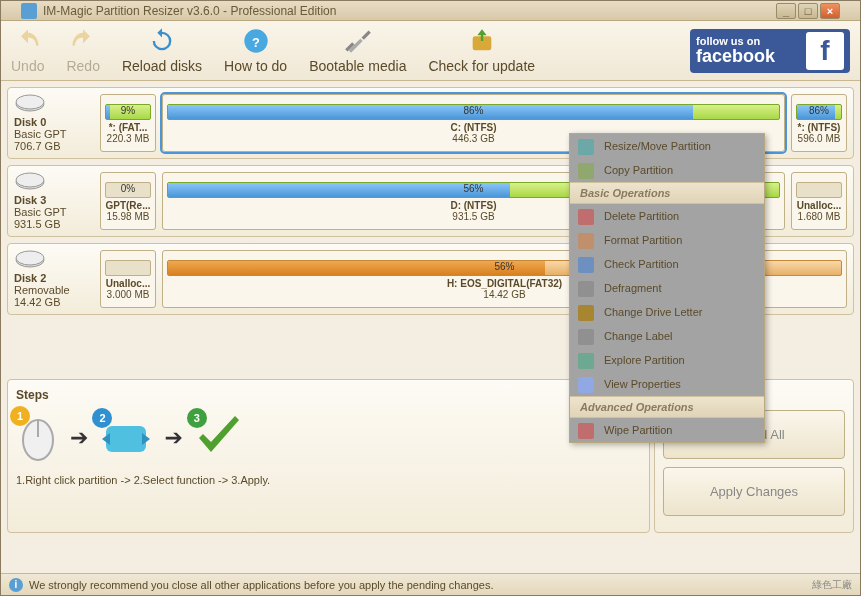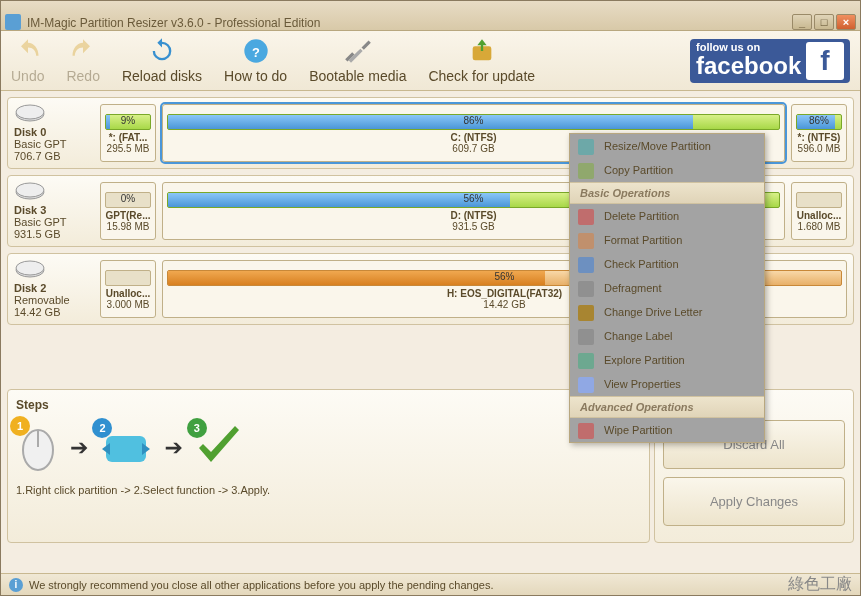--- a/index.html
+++ b/index.html
@@ -1,30 +1,30 @@
 <!DOCTYPE html>
 <html><head>
 <meta charset="utf-8">
 <style>
 *{box-sizing:border-box;margin:0;padding:0;font-family:Tahoma,Arial,sans-serif;font-size:11px}
 body{background:#f4ede1;width:861px;height:596px;overflow:hidden;position:relative;border:1px solid #8a7a5f}
-.titlebar{height:30px;background:linear-gradient(#e8dcc5,#d8c9a8);display:flex;align-items:flex-end;padding:0 4px;border-bottom:1px solid #b8a77f}
+.titlebar{height:20px;background:linear-gradient(#e8dcc5,#d8c9a8);display:flex;align-items:center;padding:0 20px;border-bottom:1px solid #b8a77f}
 .titlebar .icon{width:16px;height:16px;background:#5a9fd4;border-radius:2px;margin-right:6px}
 .titlebar .title{color:#6a5a3a;font-size:12px;flex:1}
 .winbtns{display:flex;gap:2px}
 .winbtn{width:20px;height:16px;background:linear-gradient(#e0d4b8,#c8b890);border:1px solid #9a8a68;border-radius:2px;display:flex;align-items:center;justify-content:center;color:#5a4a2a;font-weight:bold;cursor:pointer}
 .winbtn.close{background:linear-gradient(#f09060,#d06030);color:#fff}
 .toolbar{height:60px;background:linear-gradient(#faf5ea,#f0e8d5);border-bottom:1px solid #c8b890;display:flex;align-items:center;padding:0 10px;gap:22px}
 .tbtn{display:flex;flex-direction:column;align-items:center;gap:3px;cursor:pointer;color:#5a4a2a}
 .tbtn svg{width:28px;height:28px}
 .tbtn.disabled{opacity:.4}
 .tbtn .lbl{font-size:14px}
 .fbbox{margin-left:auto;width:160px;height:44px;background:#3b5998;border-radius:4px;display:flex;align-items:center;justify-content:space-between;color:#fff;padding:0 6px;font-weight:bold}
 .fbbox .ftxt{font-size:11px;line-height:1.1}
-.fbbox .flogo{font-size:24px}
+.fbbox .flogo{font-size:18px}
 .fbsq{width:38px;height:38px;background:#fff;border-radius:3px;display:flex;align-items:center;justify-content:center;color:#3b5998;font-size:28px;font-weight:bold}
 .content{padding:6px;background:#f4ede1}
 .diskrow{background:linear-gradient(#fdfbf5,#f3ecda);border:1px solid #d0c2a0;border-radius:4px;padding:6px;margin-bottom:6px;display:flex;gap:6px;align-items:stretch}
 .diskinfo{width:80px;text-align:left;color:#5a4a2a}
 .diskinfo svg{width:32px;height:20px}
 .diskinfo .dn{font-weight:bold}
 .part{border:1px solid #c0b088;border-radius:3px;background:#faf6eb;padding:2px 0;text-align:center;color:#5a4a2a;display:flex;flex-direction:column;justify-content:center}
 .part.small{width:56px}
 .part.large{flex:1}
 .part .bar{height:16px;border-radius:2px;margin:2px 4px;position:relative;overflow:hidden}
@@ -41,21 +41,21 @@
 .panel h3{font-size:12px;font-weight:bold;color:#5a4a2a;margin-bottom:8px}
 .steps-img{display:flex;align-items:center;gap:10px;margin:10px 0}
 .step-ico{position:relative}
 .badge{position:absolute;top:-6px;left:-6px;width:20px;height:20px;border-radius:50%;color:#fff;font-weight:bold;display:flex;align-items:center;justify-content:center;font-size:11px}
 .b1{background:#f0b020}.b2{background:#3090d0}.b3{background:#40a040}
 .arrow{font-size:22px;color:#333}
 .steps-txt{font-size:11px;color:#5a4a2a}
 .bigbtn{border:1px solid #c0b088;border-radius:4px;background:linear-gradient(#faf6eb,#ede4cc);padding:16px 20px;color:#888;font-size:13px;text-align:center;margin:8px 0}
 .statusbar{position:absolute;bottom:0;left:0;right:0;height:22px;background:linear-gradient(#f0e8d5,#e4d8bc);border-top:1px solid #c8b890;display:flex;align-items:center;padding:0 8px;color:#5a4a2a}
 .statusbar .info-ico{width:14px;height:14px;border-radius:50%;background:#5a9fd4;color:#fff;display:flex;align-items:center;justify-content:center;font-weight:bold;margin-right:6px;font-size:10px}
-.brand{margin-left:auto;font-size:16px;color:#888}
+.brand{margin-left:auto;font-size:10px;color:#888}
 .ctxmenu{position:absolute;top:132px;left:568px;width:196px;background:#a3a3a3;border:1px solid #b8a77f;box-shadow:2px 2px 6px rgba(0,0,0,.3);z-index:100}
 .ctxmenu .mi{padding:6px 10px 6px 34px;color:#5a4a2a;cursor:pointer;position:relative}
 .ctxmenu .mi .mico{position:absolute;left:8px;top:5px;width:16px;height:16px}
 .ctxmenu .mh{padding:4px 10px;background:linear-gradient(#ede4cc,#e0d4b8);color:#8a7a5f;font-style:italic;font-weight:bold;border-top:1px solid #d0c2a0;border-bottom:1px solid #d0c2a0}
 </style>
 </head>
 <body>
 
 <div class="titlebar">
   <div class="icon"></div>
@@ -118,29 +118,29 @@
       <div class="diskinfo"><svg viewBox="0 0 32 20">
           <ellipse cx="16" cy="10" rx="14" ry="7" fill="#ddd" stroke="#999"></ellipse>
           <ellipse cx="16" cy="8" rx="14" ry="7" fill="#eee" stroke="#999"></ellipse>
         </svg><div class="dn">Disk 0</div><div>Basic GPT</div><div>706.7 GB</div></div>
       <div class="part small" style="width: 56px;">
         <div class="bar green">
           <div class="fill" style="width:9%"></div>
           <span class="pct">9%</span>
         </div>
         <div class="pn">*: (FAT...</div>
-        <div class="ps">295.5 MB</div>
+        <div class="ps">220.3 MB</div>
       </div>
       <div class="part large" style="outline: rgb(74, 150, 216) solid 2px;">
         <div class="bar green">
           <div class="fill" style="width:86%"></div>
           <span class="pct">86%</span>
         </div>
         <div class="pn">C: (NTFS)</div>
-        <div class="ps">609.7 GB</div>
+        <div class="ps">446.3 GB</div>
       </div>
       <div class="part small" style="width: 56px;">
         <div class="bar green">
           <div class="fill" style="width:86%"></div>
           <span class="pct">86%</span>
         </div>
         <div class="pn">*: (NTFS)</div>
         <div class="ps">596.0 MB</div>
       </div>
     </div>

